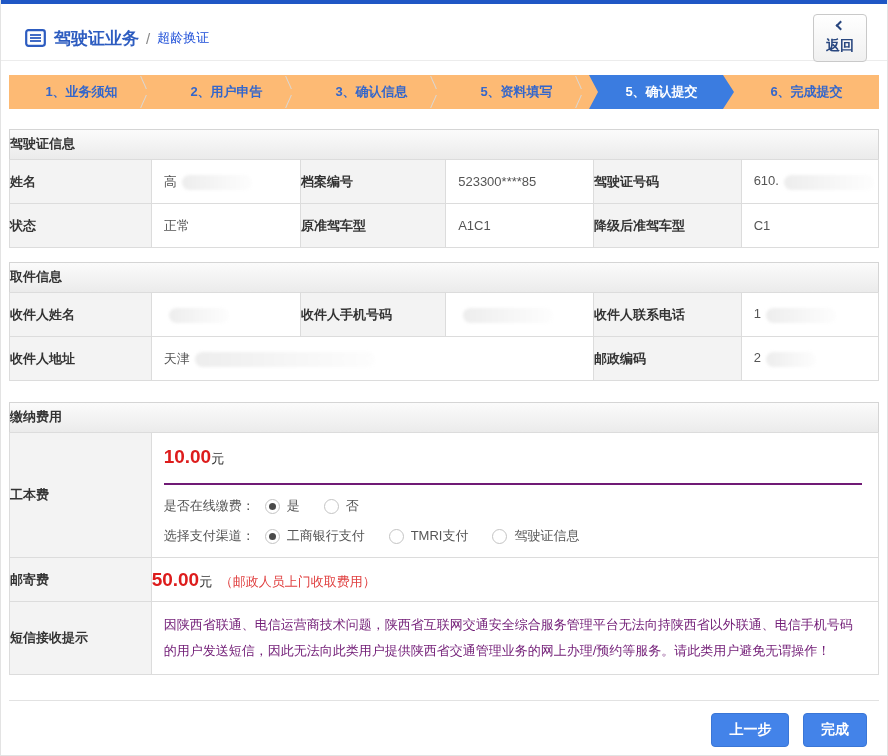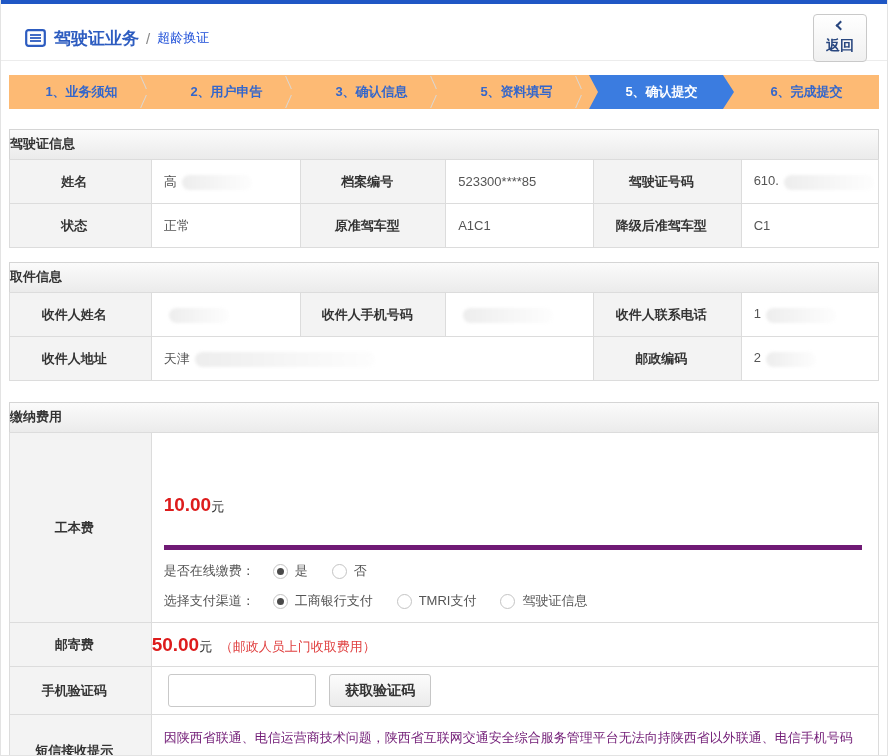--- a/index.html
+++ b/index.html
@@ -69,39 +69,39 @@
     background:linear-gradient(#fbfbfb,#ebebeb);
     font-weight:bold; color:#333; font-size:13px;
   }
   table.grid {
     width:100%; border-collapse:collapse; table-layout:fixed;
     border:1px solid #d9d9d9;
   }
   table.grid td { border:1px solid #dcdcdc; height:44px; font-size:13px; }
   td.lbl {
     background:#f3f3f3; font-weight:bold; color:#333;
-    text-align:center; padding-right:12px;
+    text-align:left; padding-right:12px;
   }
   td.val { background:#fff; color:#555; padding-left:12px; text-align:left; }
 
   .redact {
     display:inline-block; height:15px; vertical-align:middle;
     background:linear-gradient(90deg,#ededed 0%,#f7f7f7 60%,#fdfdfd 100%);
     border-radius:8px; filter:blur(1.5px); margin-left:5px;
   }
   .w60{width:60px;} .w70{width:70px;} .w90{width:90px;}
   .w50{width:50px;} .w180{width:180px;}
 
   
   .fee-cell { padding:13px 16px 12px 16px; }
-  .amount-line { padding-bottom:29px; border-bottom:5px solid #701a75;margin-top:48px; }
+  .amount-line { padding-bottom:15px; border-bottom:2px solid #701a75; }
   .amount { color:#dd1c1c; font-size:19px; font-weight:bold; }
   .unit { color:#333; font-size:13px; }
   .radio-line { margin-top:12px; display:flex; align-items:center; color:#555; }
-  .radio-q { margin-right:18px; }
+  .radio-q { margin-right:10px; }
   .radio { display:inline-flex; align-items:center; margin-right:24px; cursor:pointer; color:#555; }
   .rb {
     width:15px; height:15px; border:1px solid #c4c4c4; border-radius:50%;
     background:#fff; display:inline-flex; align-items:center; justify-content:center;
     margin-right:7px;
   }
   .rb.checked::after { content:""; width:7px; height:7px; border-radius:50%; background:#4a4a4a; }
   .note-red { color:#e04040; font-size:13px; margin-left:4px; }
   .code-input {
     width:148px; height:33px; border:1px solid #c9c9c9; border-radius:3px;
@@ -277,27 +277,20 @@
             </div>
           </td>
         </tr>
         <tr>
           <td class="lbl">邮寄费</td>
           <td class="val" style="padding-left:0;">
             <span class="amount">50.00</span><span class="unit">元</span>
             <span class="note-red">（邮政人员上门收取费用）</span>
           </td>
         </tr>
-        <tr style="height:48px;">
-          <td class="lbl">手机验证码</td>
-          <td class="val" style="padding-left:16px;">
-            <input class="code-input" type="text" value="" style="">
-            <button class="code-btn">获取验证码</button>
-          </td>
-        </tr>
         <tr>
           <td class="lbl">短信接收提示</td>
           <td class="val tip-cell">
             <div class="tip-text">因陕西省联通、电信运营商技术问题，陕西省互联网交通安全综合服务管理平台无法向持陕西省以外联通、电信手机号码的用户发送短信，因此无法向此类用户提供陕西省交通管理业务的网上办理/预约等服务。请此类用户避免无谓操作！</div>
           </td>
         </tr>
       </tbody>
         </table>
     </div>
 

